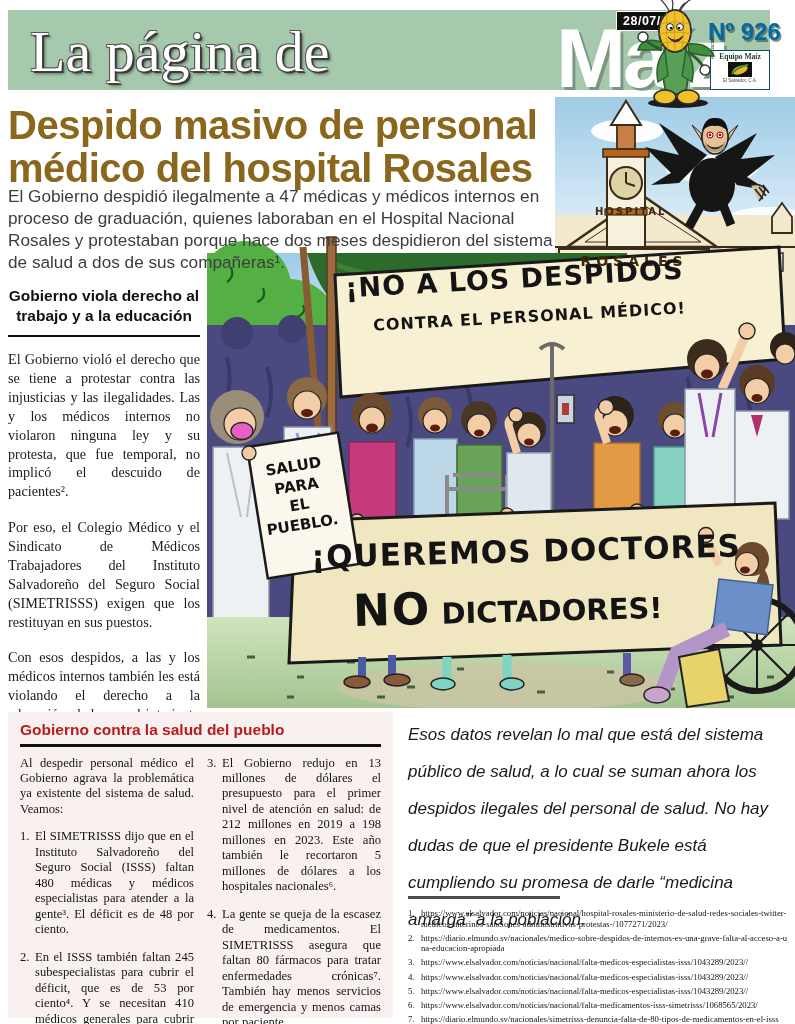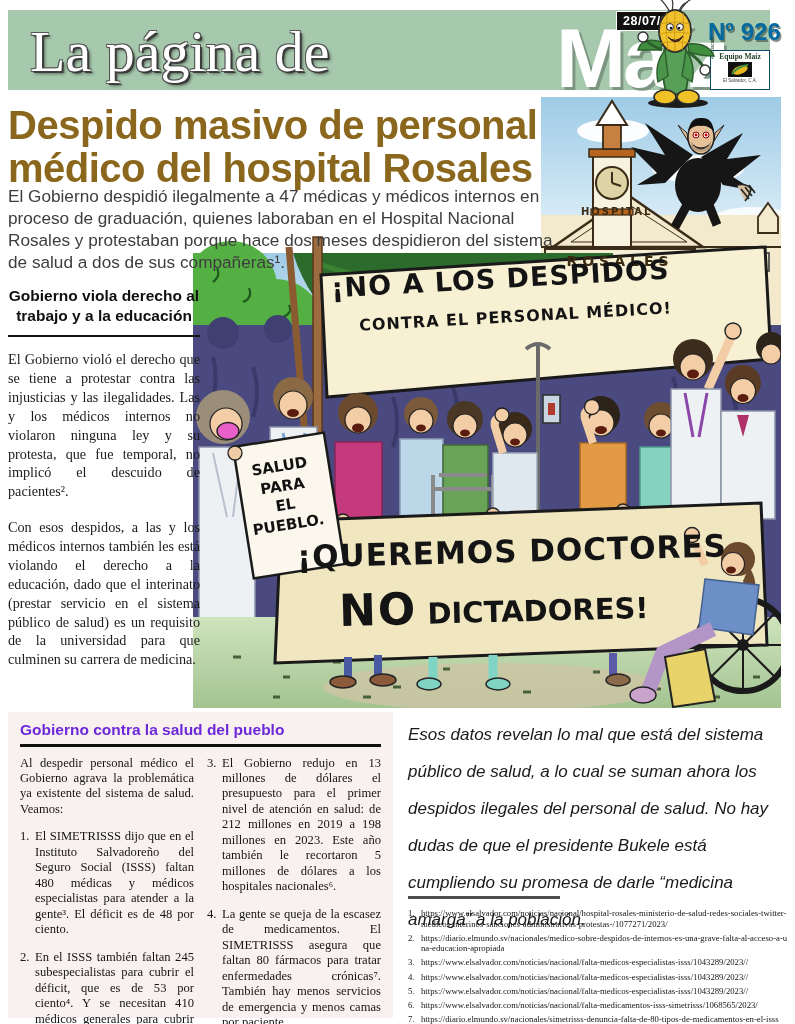--- a/index.html
+++ b/index.html
@@ -33,40 +33,40 @@
     line-height:1.27;z-index:2;}
 
   
   .left-col{position:absolute;left:8px;top:286px;width:192px;z-index:2;}
   .left-col h2{font-size:15.5px;font-weight:bold;color:#101010;line-height:1.28;margin:0 0 9px 0;text-align:center;}
   .left-col .rule{height:2.5px;background:#101010;margin-bottom:13px;}
   .left-col p{font-family:"Liberation Serif",serif;font-size:14.2px;line-height:1.33;color:#1b1b1b;
     text-align:justify;margin:0 0 17px 0;}
 
   
-  .illustration{position:absolute;left:193px;top:97px;width:588px;height:611px;z-index:1;}
+  .illustration{position:absolute;left:207px;top:97px;width:588px;height:611px;z-index:1;}
   .illustration svg{position:absolute;left:0;top:0;}
   .ill-text{position:absolute;color:#141414;font-weight:bold;font-family:"DejaVu Sans",sans-serif;
     white-space:nowrap;}
   .banner1-l1{left:138px;top:166px;font-size:27px;letter-spacing:1px;transform:rotate(-3.2deg);}
   .banner1-l2{left:166px;top:210px;font-size:16px;letter-spacing:1px;transform:rotate(-3.2deg);}
   .banner2-l1{left:104px;top:436px;font-size:31px;letter-spacing:1px;transform:rotate(-1.5deg);}
   .banner2-l2{left:146px;top:484px;font-size:29px;transform:rotate(-1.5deg);}
   .banner2-l2 .big-no{font-size:44px;letter-spacing:2px;}
   .sign-text{position:absolute;left:48px;top:360px;width:86px;transform:rotate(-9deg);
     text-align:center;font-weight:bold;font-family:"DejaVu Sans",sans-serif;color:#111;
     font-size:15px;line-height:1.3;}
   .hosp-word{left:388px;top:109px;font-size:10px;letter-spacing:2px;color:#3b2a12;}
   .hosp-rosales{left:352px;top:156px;width:150px;text-align:center;font-size:14px;
     letter-spacing:5px;color:#3b2a12;}
 
   
   .bottom-box{position:absolute;left:8px;top:712px;width:385px;height:306px;background:#f8f1f0;
     box-sizing:border-box;padding:9px 12px;z-index:2;}
-  .bottom-box h2{font-size:15.5px;font-weight:bold;color:#6d28d9;margin:0 0 5px 0;}
+  .bottom-box h2{font-size:15.5px;font-weight:bold;color:#b91c1c;margin:0 0 5px 0;}
   .bottom-box .rule{height:2.5px;background:#101010;margin-bottom:9px;}
   .cols{display:flex;gap:13px;}
   .col{flex:1;font-family:"Liberation Serif",serif;font-size:12.6px;line-height:1.23;color:#151515;}
   .col p{margin:0 0 12px 0;text-align:justify;}
   .item{display:flex;margin-bottom:12px;}
   .item .num{width:15px;flex:none;}
   .item .txt{flex:1;text-align:justify;}
 
   
   .commentary{position:absolute;left:408px;top:716px;width:378px;font-style:italic;font-size:17px;
@@ -126,20 +126,21 @@
     <ellipse cx="54" cy="99" rx="11" ry="7" fill="#f0c227" stroke="#2b2b2b" stroke-width="1.6"></ellipse>
   </svg>
 
   <div class="headline">Despido masivo de personal médico del hospital Rosales</div>
   <div class="lead">El Gobierno despidió ilegalmente a 47 médicas y médicos internos en proceso de graduación, quienes laboraban en el Hospital Nacional Rosales y protestaban porque hace dos meses despidieron del sistema de salud a dos de sus compañeras¹.</div>
 
   <div class="left-col">
     <h2>Gobierno viola derecho al trabajo y a la educación</h2>
     <div class="rule"></div>
     <p>El Gobierno violó el derecho que se tiene a protestar contra las injusticias y las ilegalidades. Las y los médicos internos no violaron ninguna ley y su protesta, que fue temporal, no implicó el descuido de pacientes².</p>
+    <p>Por eso, el Colegio Médico y el Sindicato de Médicos Trabajadores del Instituto Salvadoreño del Seguro Social (SIMETRISSS) exigen que los restituyan en sus puestos.</p>
     <p>Con esos despidos, a las y los médicos internos también les está violando el derecho a la educación, dado que el interinato (prestar servicio en el sistema público de salud) es un requisito de la universidad para que culminen su carrera de medicina.</p>
   </div>
 
   <div class="illustration">
     <svg width="588" height="611" viewBox="0 0 588 611">
       <defs>
         <linearGradient id="sky" x1="0" y1="0" x2="0" y2="1">
           <stop offset="0" stop-color="#9ecbe6"></stop>
             <stop offset="1" stop-color="#eaf5fb"></stop>
         </linearGradient>

